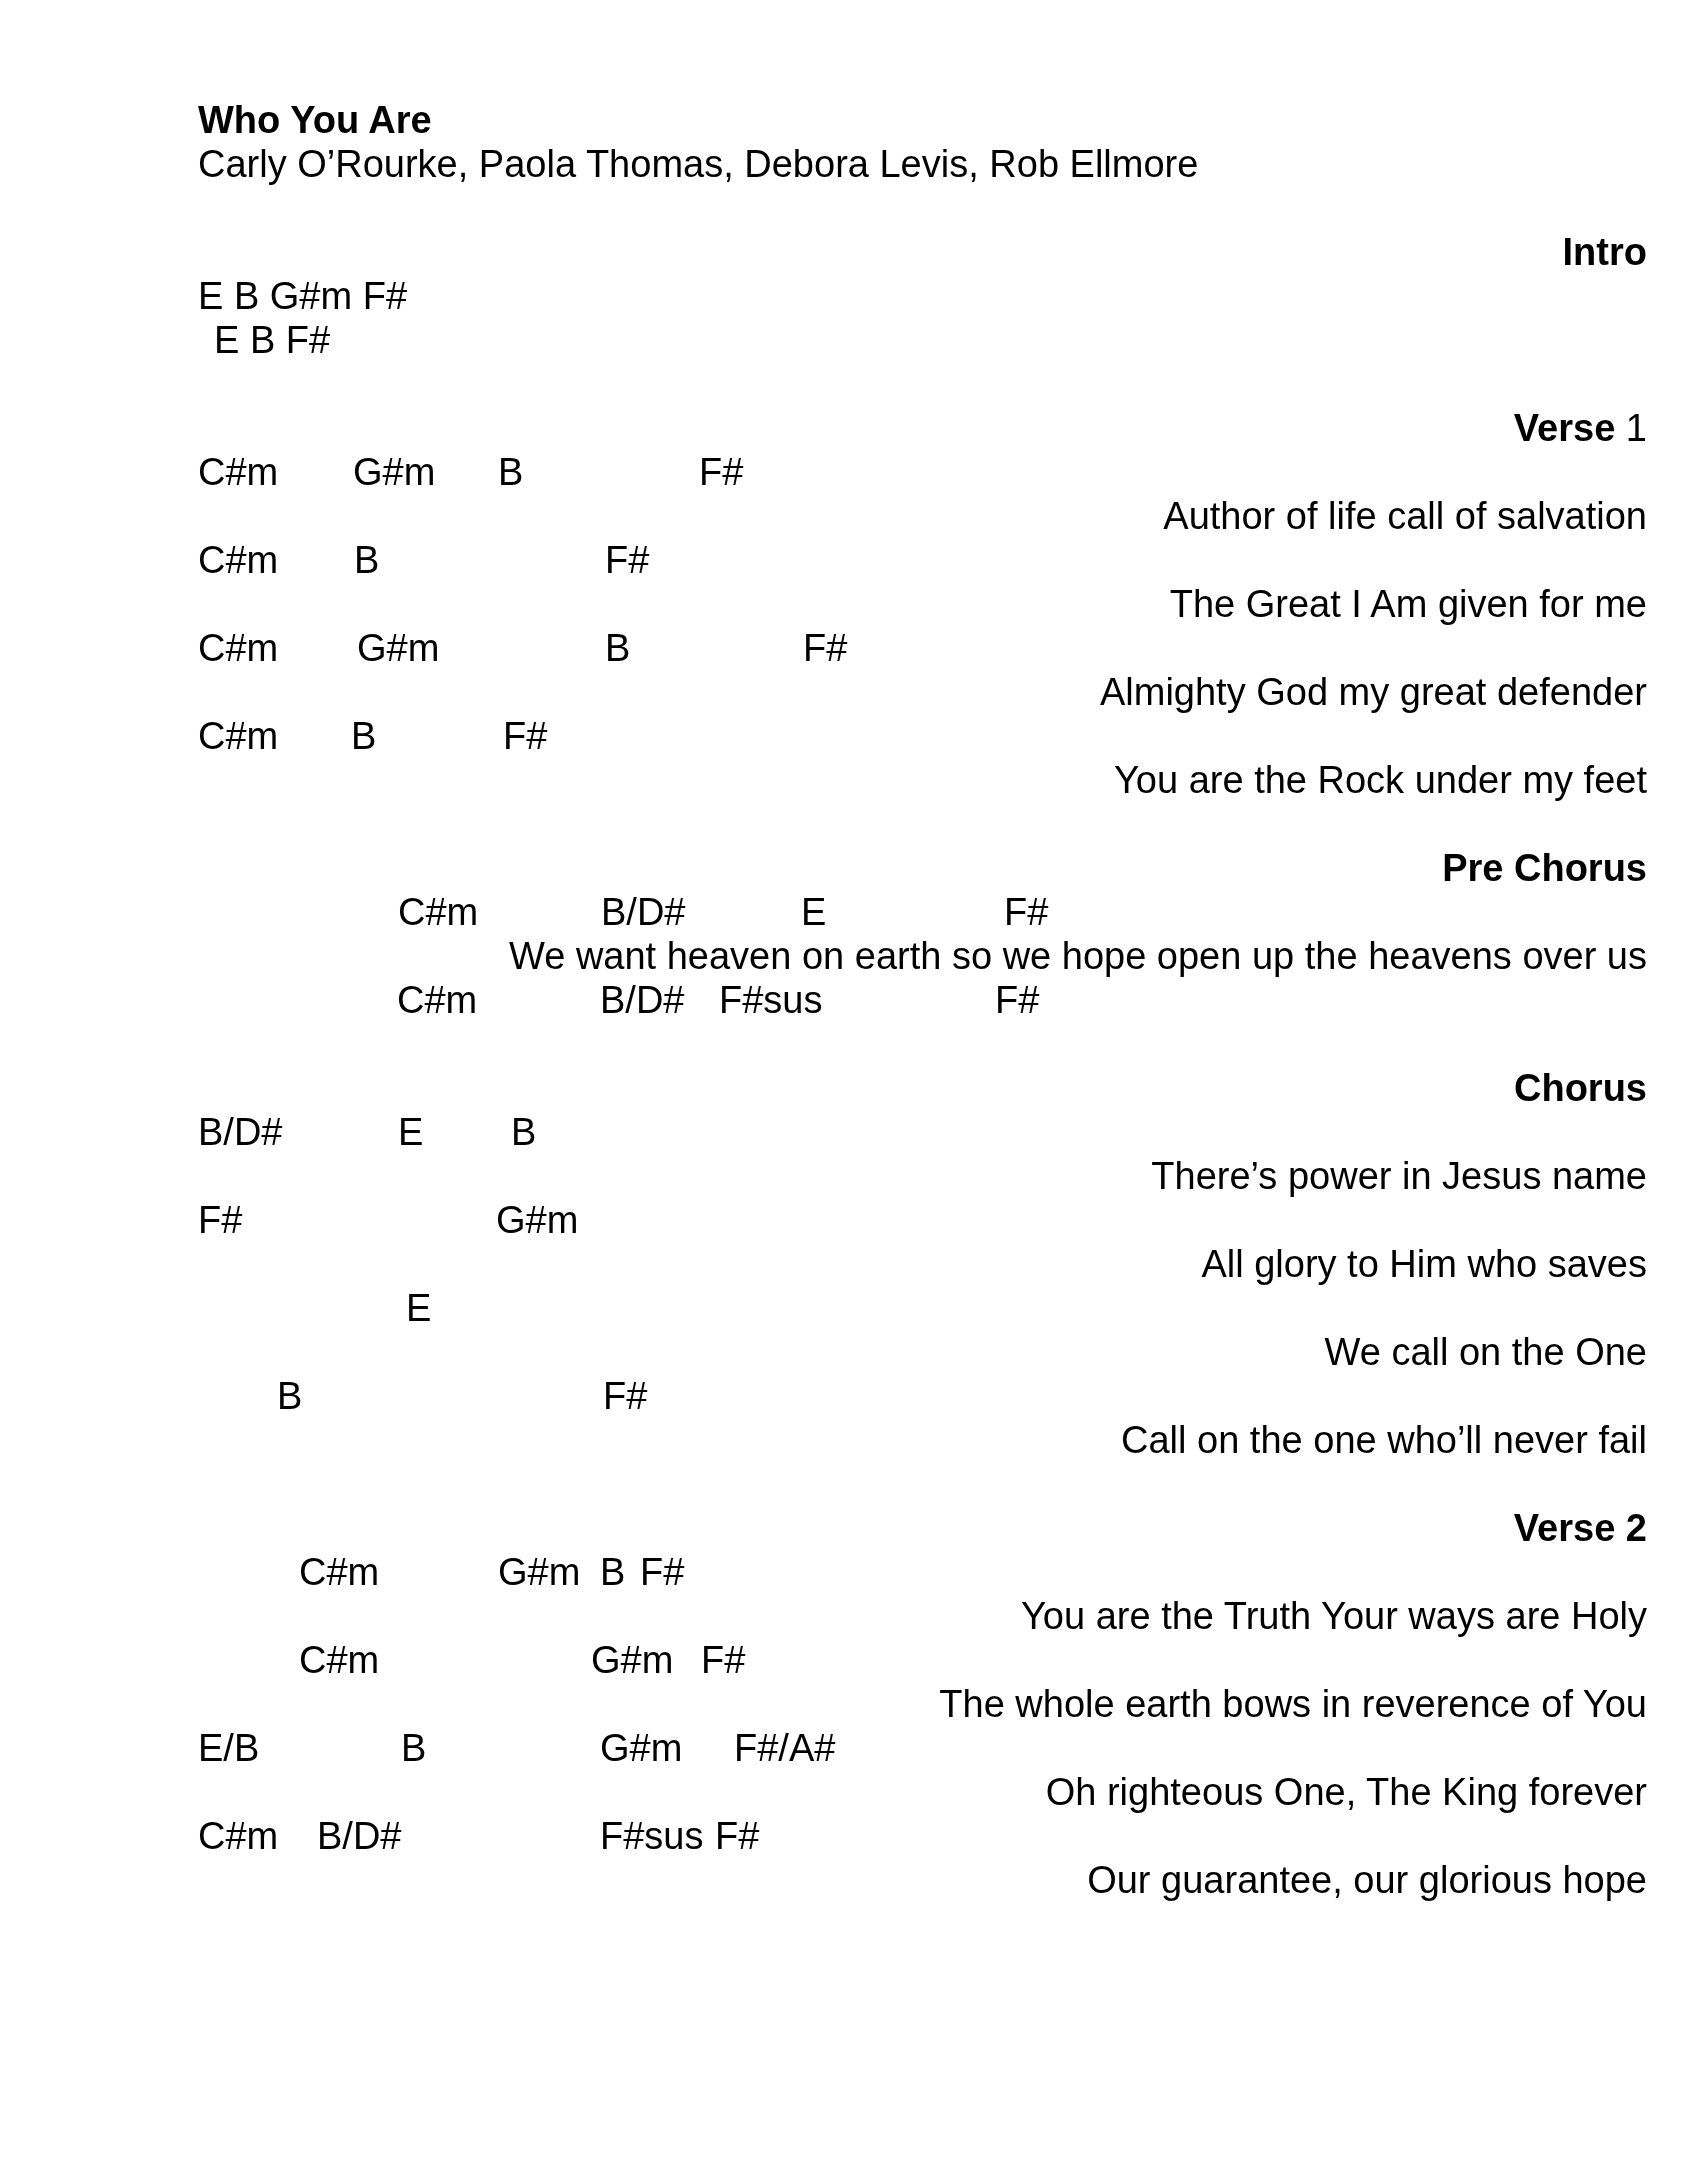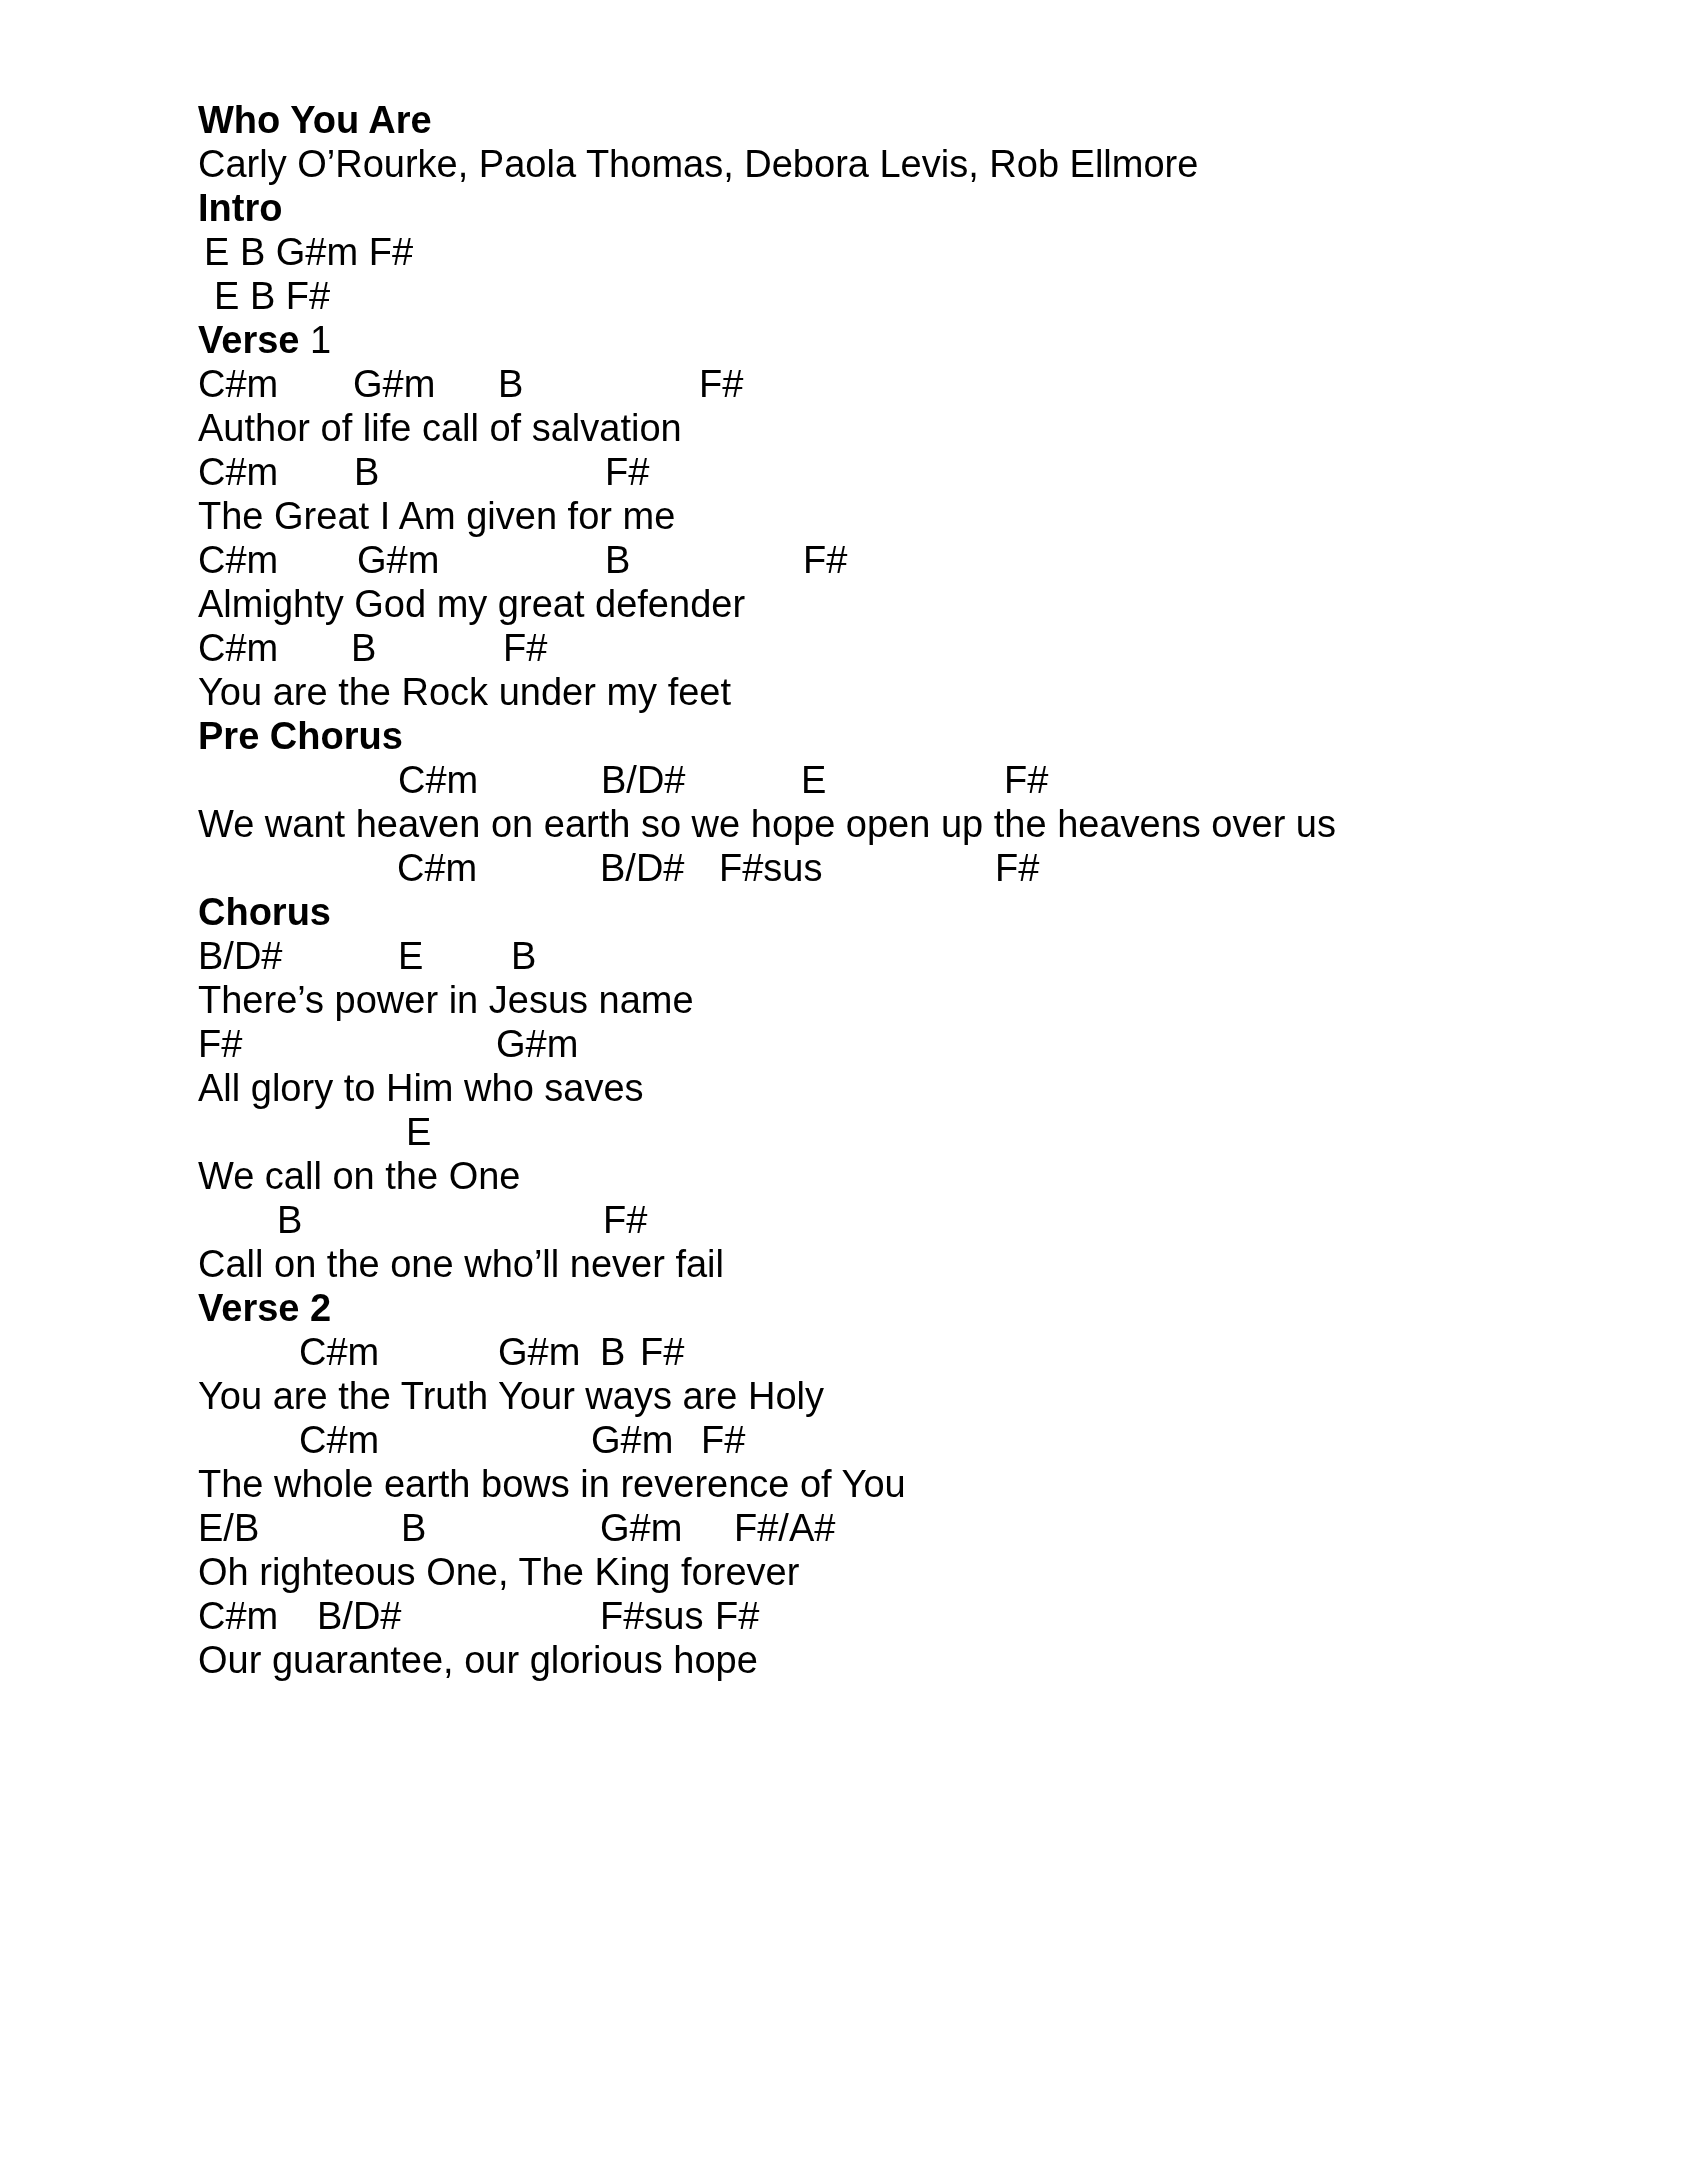--- a/index.html
+++ b/index.html
@@ -20,20 +20,22 @@
     padding: 98px 40px 0 198px;
     overflow: hidden;
   }
   .title {
     font-weight: 700;
   }
   .authors {
     font-weight: 400;
   }
   .section {
+    margin-top: 44px;
+    text-align: right;
   }
   .section-heading {
     font-weight: 700;
   }
   .heading-suffix {
     font-weight: 400;
   }
   .line { 
     height: 44px;
   }
@@ -52,21 +54,21 @@
 </head>
 <body>
 
 <div class="page">
   <div class="title">Who You Are</div>
   <div class="authors">Carly O’Rourke, Paola Thomas, Debora Levis, Rob Ellmore</div>
   <div id="sections">
       <div class="section">
         <div class="section-heading"><span class="heading-bold">Intro</span></div>
         <div class="line chord-line">
-          <span class="chord" style="left: 6px;">E B G#m F#</span>
+          <span class="chord" style="left: 0px;">E B G#m F#</span>
         </div>
         <div class="line chord-line">
           <span class="chord" style="left: 16px;">E B F#</span>
         </div>
       </div>
       <div class="section">
         <div class="section-heading"><span class="heading-bold">Verse</span><span class="heading-suffix"> 1</span></div>
         <div class="line chord-line">
           <span class="chord" style="left: 0px;">C#m</span>
           <span class="chord" style="left: 155px;">G#m</span>

